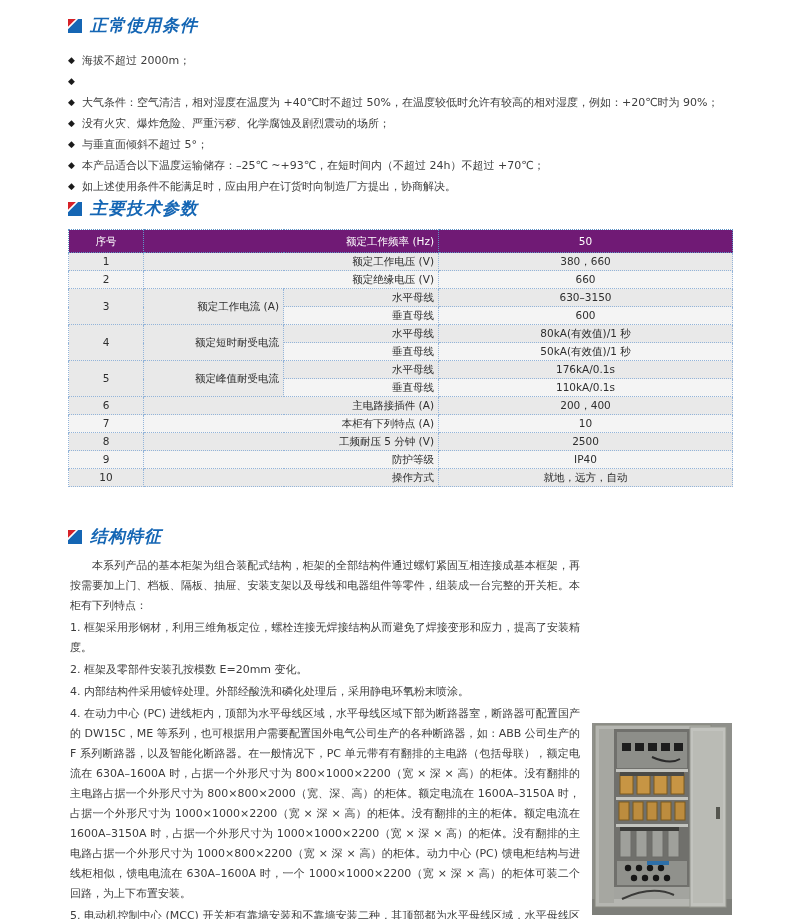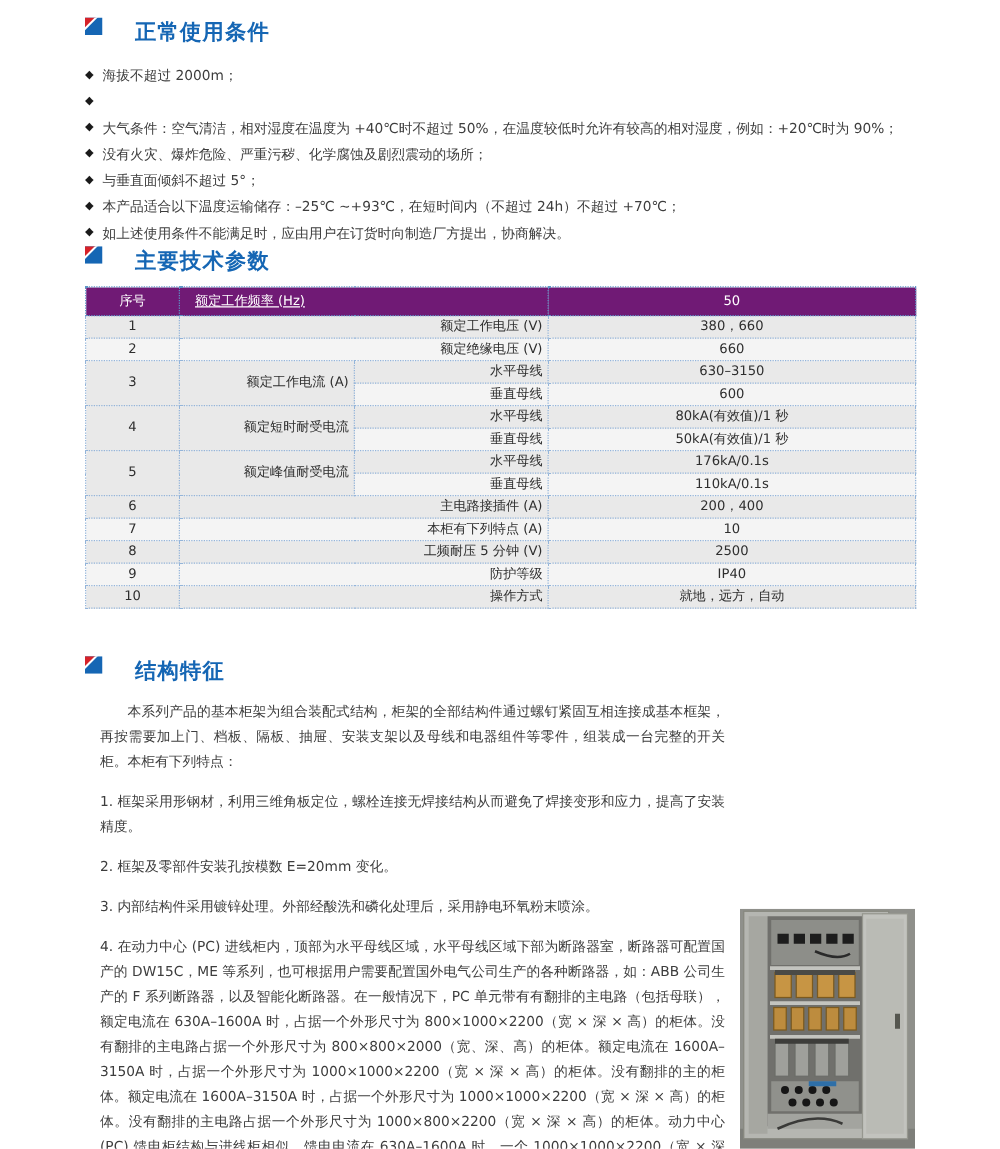--- a/index.html
+++ b/index.html
@@ -4,50 +4,50 @@
 <style>
   html,body{margin:0;padding:0;}
   body{
     width:800px;height:919px;background:#ffffff;overflow:hidden;
     font-family:"DejaVu Sans","Liberation Sans",sans-serif;
     -webkit-font-smoothing:antialiased;
   }
   .page{position:relative;width:800px;height:919px;box-sizing:border-box;padding:14px 68px 0 68px;}
 
   
-  .sec-title{display:flex;gap:26px;margin:0;}
+  .sec-title{display:flex;align-items:center;gap:8px;margin:0;font-style:italic;}
   .sec-title .t{font-size:17px;font-weight:700;color:#1566b4;letter-spacing:1px;}
   .title-icon{width:14px;height:14px;flex:0 0 auto;}
 
   
   .bullets{margin-top:13px;}
   .bullet{display:flex;align-items:flex-start;line-height:21px;font-size:11px;color:#3d3d3d;}
   .bullet .dia{flex:0 0 auto;font-size:9px;line-height:21px;margin-right:7px;color:#1a1a1a;}
 
   
   .sec-params{}
   table.params{border-collapse:collapse;width:664px;margin-top:9px;table-layout:fixed;}
   table.params th,table.params td{
     font-size:10.5px;font-weight:400;color:#2e2e2e;
     padding:0 4px;height:17px;line-height:13px;
     border:1px dotted #93b4d9;text-align:center;vertical-align:middle;
   }
   table.params thead th{
     background:#701a75;color:#ffffff;height:22px;border:1px dotted #5e94c6;
   }
-  table.params thead th.h-name{text-align:left;padding-left:12px;text-decoration:underline;}
+  table.params thead th.h-name{text-align:right;padding-left:12px;}
   table.params td.c-name,table.params td.c-sub{text-align:right;padding-left:12px;}
   table.params tbody tr.odd td{background:#e9e9e9;}
   table.params tbody tr.even td{background:#f4f4f4;}
   col.w-no{width:75px;} col.w-name{width:140px;} col.w-sub{width:155px;} col.w-val{width:294px;}
 
   
   .sec-struct{margin-top:38px;}
   .struct-body{margin-top:8px;font-size:11px;line-height:20px;color:#3d3d3d;text-align:justify;}
-  .struct-body p{margin:12px;}
+  .struct-body p{margin:2px;}
   .intro{text-indent:2em;}
   .photo-float{
     float:right;width:140px;height:192px;margin:167px 0 0 12px;
     box-sizing:border-box;
   }
 </style>
 </head>
 <body>
 
 <div class="page">
@@ -252,19 +252,19 @@
 
           <rect x="98" y="4" width="36" height="180" fill="#c2c3be" stroke="#96978f" stroke-width="1"></rect>
           <rect x="101" y="8" width="30" height="172" fill="#babbb5"></rect>
           <rect x="124" y="84" width="4" height="12" fill="#55564f"></rect>
         </svg>
       </div>
 
       <p class="intro">本系列产品的基本柜架为组合装配式结构，柜架的全部结构件通过螺钉紧固互相连接成基本框架，再按需要加上门、档板、隔板、抽屉、安装支架以及母线和电器组件等零件，组装成一台完整的开关柜。本柜有下列特点：</p>
       <p>1. 框架采用形钢材，利用三维角板定位，螺栓连接无焊接结构从而避免了焊接变形和应力，提高了安装精度。</p>
       <p>2. 框架及零部件安装孔按模数 E=20mm 变化。</p>
-      <p>3. 内部结构件采用镀锌处理。外部经酸洗和磷化处理后，采用静电环氧粉末喷涂。</p>
+      <p>4. 内部结构件采用镀锌处理。外部经酸洗和磷化处理后，采用静电环氧粉末喷涂。</p>
       <p>4. 在动力中心 (PC) 进线柜内，顶部为水平母线区域，水平母线区域下部为断路器室，断路器可配置国产的 DW15C，ME 等系列，也可根据用户需要配置国外电气公司生产的各种断路器，如：ABB 公司生产的 F 系列断路器，以及智能化断路器。在一般情况下，PC 单元带有有翻排的主电路（包括母联），额定电流在 630A–1600A 时，占据一个外形尺寸为 800×1000×2200（宽 × 深 × 高）的柜体。没有翻排的主电路占据一个外形尺寸为 800×800×2000（宽、深、高）的柜体。额定电流在 1600A–3150A 时，占据一个外形尺寸为 1000×1000×2200（宽 × 深 × 高）的柜体。没有翻排的主的柜体。额定电流在 1600A–3150A 时，占据一个外形尺寸为 1000×1000×2200（宽 × 深 × 高）的柜体。没有翻排的主电路占据一个外形尺寸为 1000×800×2200（宽 × 深 × 高）的柜体。动力中心 (PC) 馈电柜结构与进线柜相似，馈电电流在 630A–1600A 时，一个 1000×1000×2200（宽 × 深 × 高）的柜体可装二个回路，为上下布置安装。</p>
       <p>5. 电动机控制中心 (MCC) 开关柜有靠墙安装和不靠墙安装二种，其顶部都为水平母线区域，水平母线区域下面为抽屉功能单元区域，该区域的宽度为 600mm，安装抽屉功能单元区域的高为 1840mm，当柜体为靠墙安装时柜的左部为功能单元区域，右部有一个 200mm 宽的电缆出线区域，柜体外形尺寸为 800/500/2200（宽 / 深 / 高），当柜体为离墙安装时，柜体宽度为 600mm，电缆出线区在柜体的后部，柜体的外形尺寸为 600×800(1000)×2200（宽 × 深 × 高）。柜体深度有 800 和 1000 二种，我们建议用户选用 1000 深的柜体，以与 PC 柜深度统一当抽屉抽出柜外时，柜内带电部分不外露，安全可靠。</p>
     </div>
   </div>
 
 </div>
 
 </body></html>

